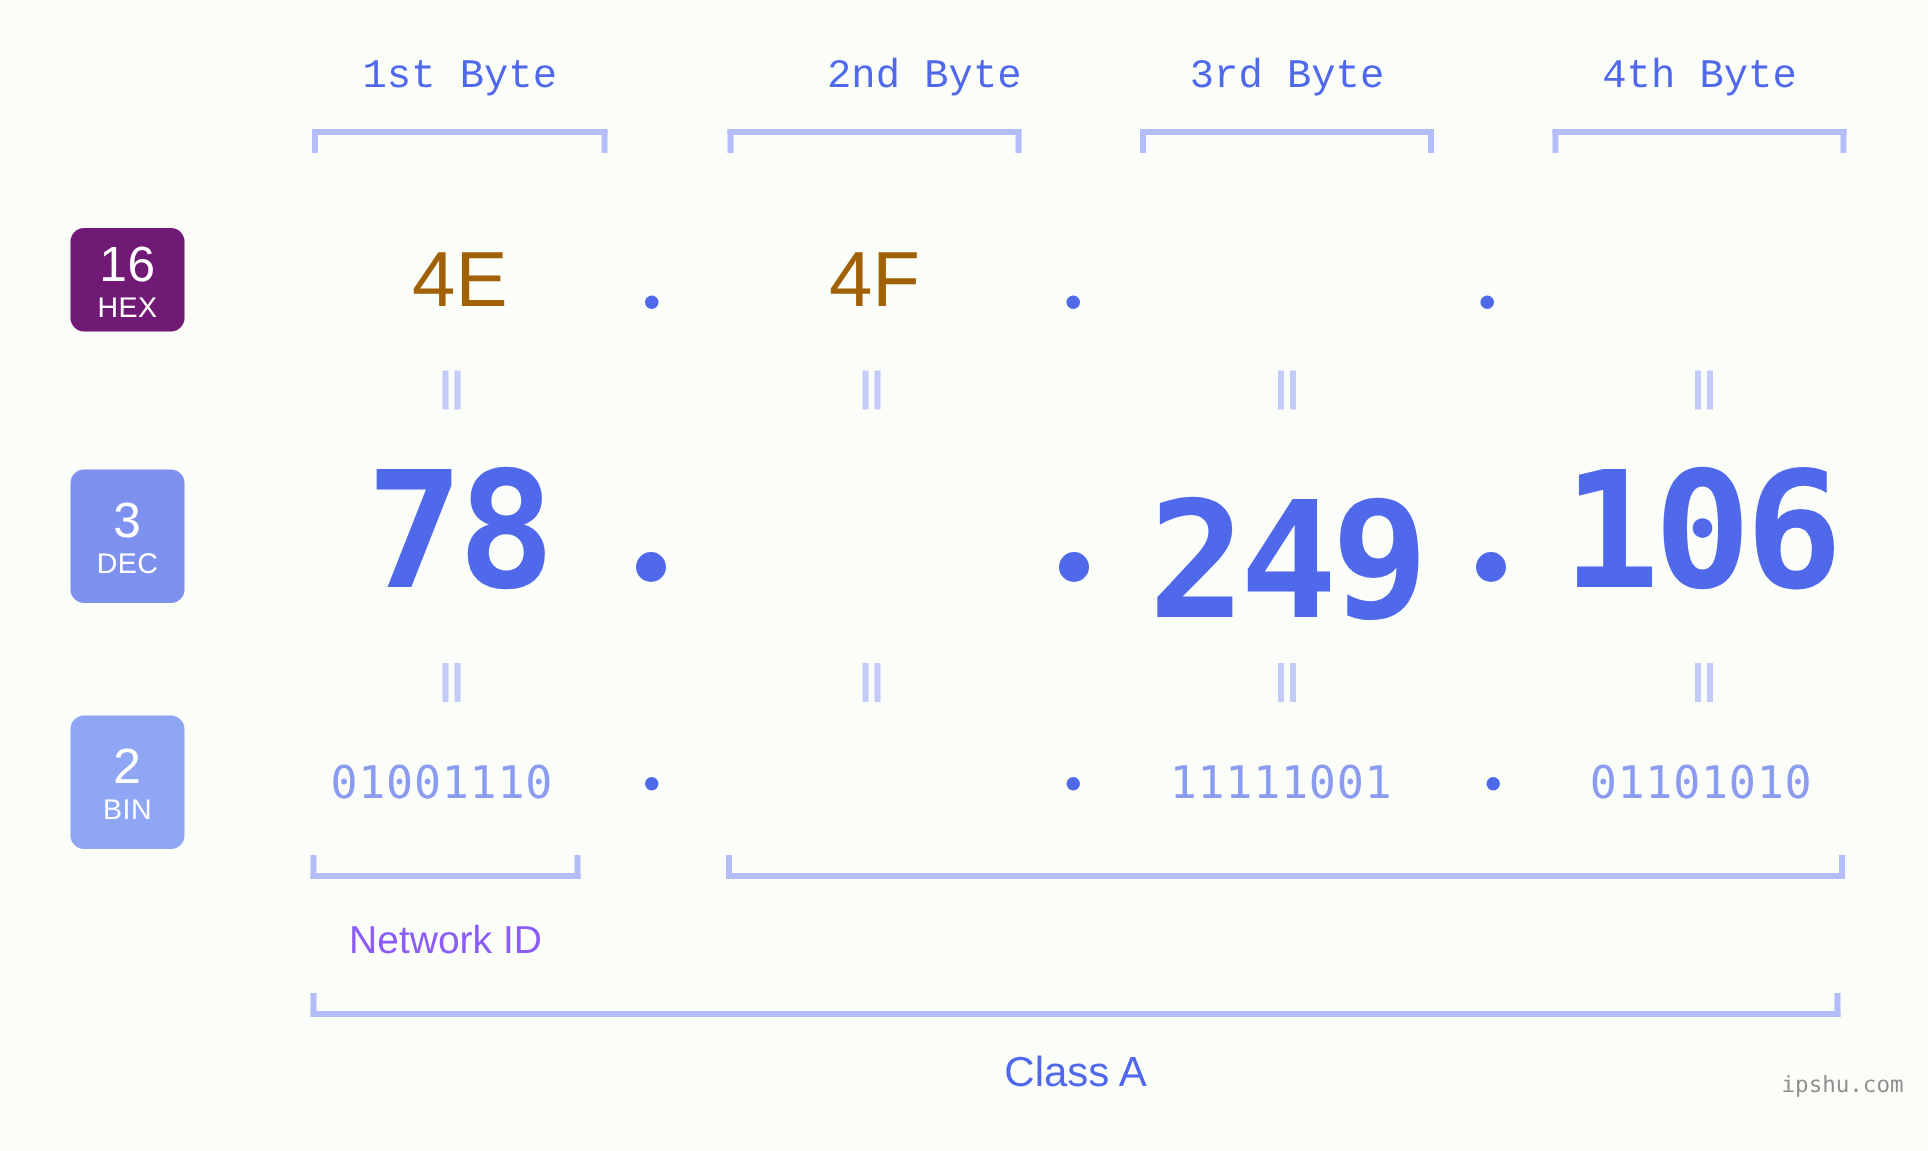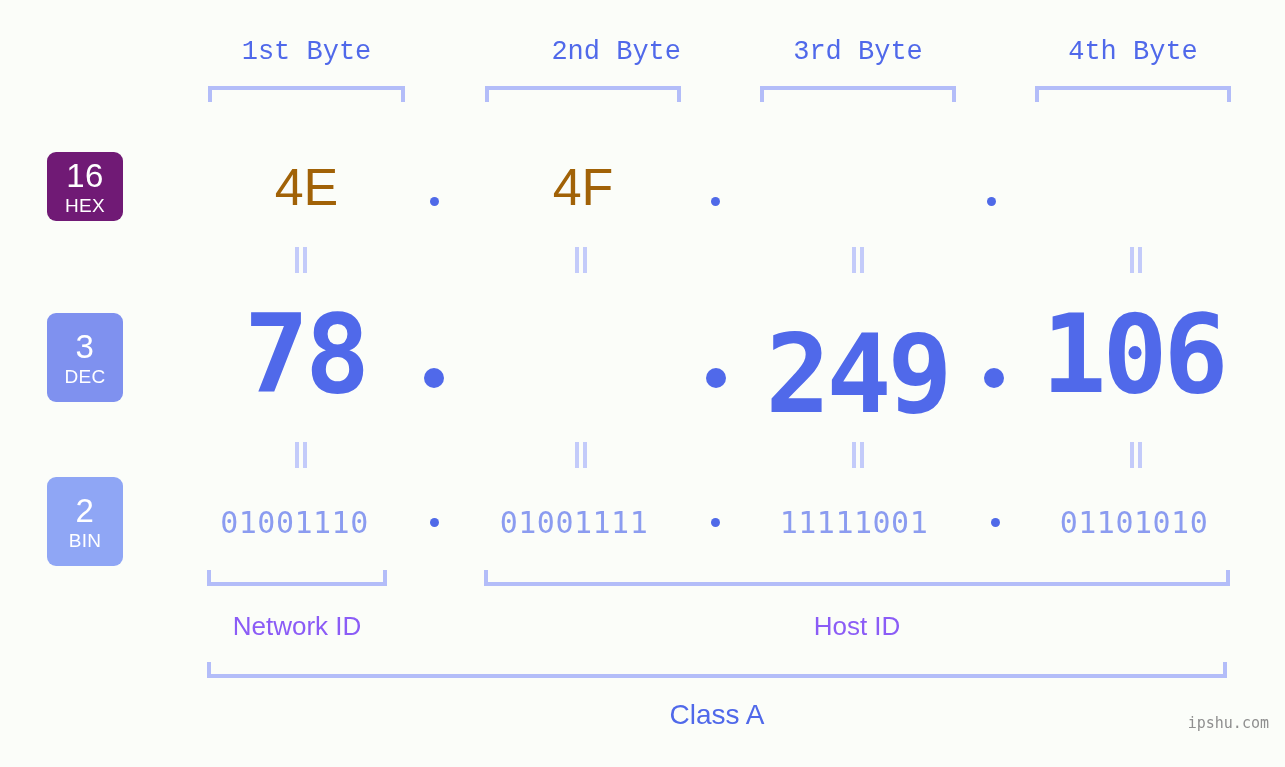--- a/index.html
+++ b/index.html
@@ -271,30 +271,28 @@
       <span class="b"></span>
     </div>
 
   <div class="badge" id="badge-bin">
     <span class="num">2</span>
     <span class="sys">BIN</span>
   </div>
 
   <div class="bin-val" style="left:196px;width:197px;">01001110</div>
   <div class="bin-dot" style="left:430px;"></div>
-  <div class="bin-val" style="left:476px;width:196px;">01001111</div>
   <div class="bin-dot" style="left:711px;"></div>
   <div class="bin-val" style="left:756px;width:196px;">11111001</div>
   <div class="bin-dot" style="left:991px;"></div>
   <div class="bin-val" style="left:1036px;width:196px;">01101010</div>
 
   <div class="bracket-up" style="left:207px;top:570px;width:180px;height:16px;"></div>
   <div class="bracket-up" style="left:484px;top:570px;width:746px;height:16px;"></div>
 
   <div class="id-label" style="left:207px;width:180px;">Network ID</div>
-  <div class="id-label" style="left:484px;width:746px;">Host ID</div>
 
   <div class="bracket-up" style="left:207px;top:662px;width:1020px;height:16px;"></div>
   <div class="class-label" style="left:207px;width:1020px;">Class A</div>
 
   <div class="watermark">ipshu.com</div>
 
 </div>
 
 </body></html>

